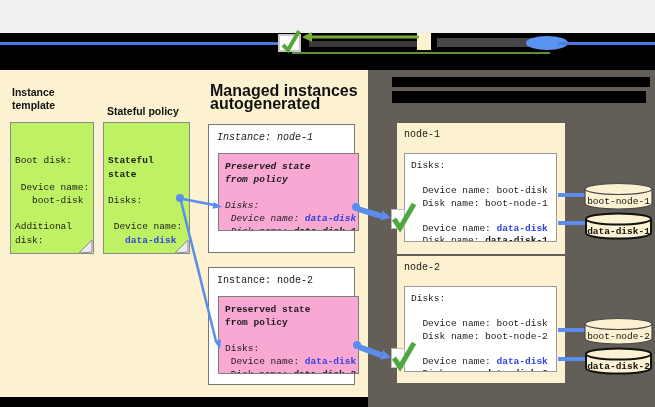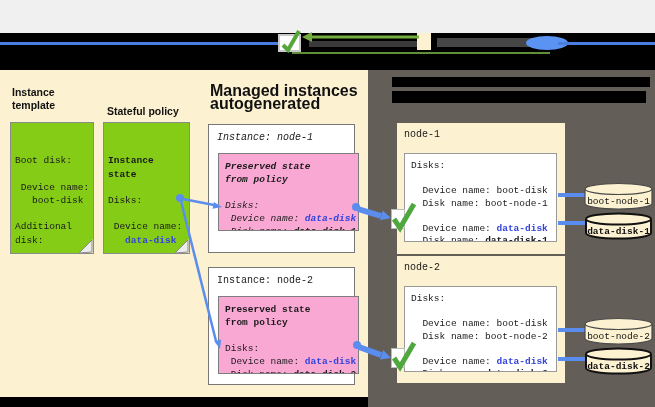--- a/index.html
+++ b/index.html
@@ -22,21 +22,21 @@
   .greenline{position:absolute;height:2px;background:#5f9038;}
   
   .left-panel{left:0;top:70px;width:368px;height:327px;background:#fcf1d0;}
   .right-panel{left:368px;top:70px;width:287px;height:337px;background:#635e57;}
   .bottombar{left:0;top:397px;width:368px;height:10px;background:#000;}
   .redact{position:absolute;background:#000;}
   
   .h-label{position:absolute;font-size:10.5px;font-weight:bold;color:#111;line-height:13px;}
   .mh{position:absolute;font-size:16px;color:#111;line-height:13px;}
   
-  .docbox{position:absolute;background:#84cc16;border:1px solid #8a8a8a;box-sizing:border-box;
+  .docbox{position:absolute;background:#bef264;border:1px solid #8a8a8a;box-sizing:border-box;
           padding:5px 2px 0 4px;line-height:13.2px;overflow:hidden;}
   .fold{position:absolute;right:-1px;bottom:-1px;}
   
   .outbox{position:absolute;background:#fff;border:1px solid #777;box-sizing:border-box;}
   .hdr{position:absolute;left:8px;top:7px;font-size:10px;}
   .inbox{position:absolute;left:9px;top:28px;width:141px;height:78px;border:1px solid #7d7d7d;
          box-sizing:border-box;background:#f9a8d4;padding:6px 2px 0 6px;line-height:13px;overflow:hidden;}
   
   .nodebox{position:absolute;background:#fcf1d0;}
   .diskbox{position:absolute;left:7px;top:30px;width:153px;border:1px solid #999;box-sizing:border-box;
@@ -80,21 +80,21 @@
 
   <div class="docbox mono" style="left:10px;top:122px;width:84px;height:132px;">
     <div><div class="tl"><span>Boot disk:</span></div><div class="tl">&nbsp;</div><div class="tl"><span> Device name:</span></div><div class="tl"><span>   boot-disk</span></div><div class="tl">&nbsp;</div><div class="tl"><span>Additional</span></div><div class="tl"><span>disk:</span></div><div class="tl">&nbsp;</div></div>
     <svg class="fold" width="16" height="16">
       <polygon points="0,16 16,0 16,16" fill="#fcf1d0"></polygon>
       <polygon points="1,15 14,2 14,14" fill="#ececec" stroke="#8a8a8a" stroke-width="1"></polygon>
     </svg>
   </div>
 
   <div class="docbox mono" style="left:103px;top:122px;width:87px;height:132px;">
-    <div><div class="tl"><span class="b">Instance</span></div><div class="tl"><span class="b">state</span></div><div class="tl">&nbsp;</div><div class="tl"><span>Disks:</span></div><div class="tl">&nbsp;</div><div class="tl"><span> Device name:</span></div><div class="tl"><span>   </span><span class="blue">data-disk</span></div></div>
+    <div><div class="tl"><span class="b">Stateful</span></div><div class="tl"><span class="b">state</span></div><div class="tl">&nbsp;</div><div class="tl"><span>Disks:</span></div><div class="tl">&nbsp;</div><div class="tl"><span> Device name:</span></div><div class="tl"><span>   </span><span class="blue">data-disk</span></div></div>
     <svg class="fold" width="16" height="16">
       <polygon points="0,16 16,0 16,16" fill="#fcf1d0"></polygon>
       <polygon points="1,15 14,2 14,14" fill="#ececec" stroke="#8a8a8a" stroke-width="1"></polygon>
     </svg>
   </div>
 
   <div class="mh" style="left:210px;top:84px;width:158px;">
     <div class="b">Managed instances</div>
     <div class="b">autogenerated</div>
   </div>

